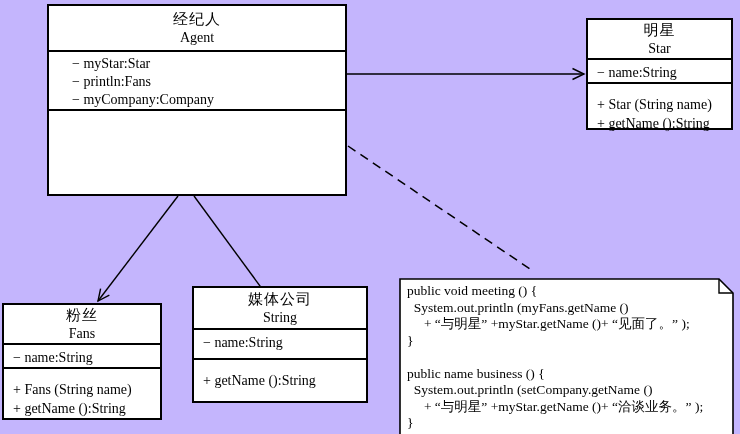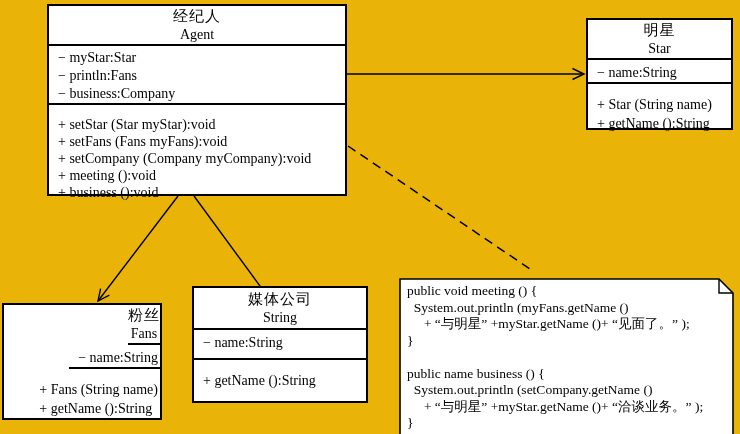--- a/index.html
+++ b/index.html
@@ -5,21 +5,21 @@
   html, body {
     margin: 0;
     padding: 0;
     background: #ffffff;
     font-family: "Liberation Serif", "DejaVu Serif", serif;
   }
   .canvas {
     position: relative;
     width: 740px;
     height: 434px;
-    background: #eab308;
+    background: #c4b5fd;
     overflow: hidden;
   }
   .connectors {
     position: absolute;
     left: 0; top: 0;
     width: 740px; height: 434px;
   }
   .uml-class {
     position: absolute;
     border: 2px solid #000;
@@ -58,29 +58,29 @@
     margin-top: 8px;
   }
   .member {
     font-size: 14px;
     white-space: pre;
   }
   
   .box-agent   { left: 47px;  top: 4px;   width: 300px; height: 192px; }
   .box-agent .c-title   { height: 46px; }
   .box-agent .c-attrs   { height: 59px; }
-  .box-agent .c-attrs .member   { line-height: 18px; }
+  .box-agent .c-attrs .member   { line-height: 18px; margin-left: 14px; }
   .box-agent .c-methods .member { line-height: 17px; }
 
   .box-star    { left: 586px; top: 18px;   width: 147px; height: 112px; }
   .box-star .c-title    { height: 41px; }
   .box-star .c-attrs    { height: 28px; }
   .box-star .member     { line-height: 19px; }
 
-  .box-fans    { left: 2px;   top: 303px; width: 160px; height: 117px; align-items: flex-end; }
+  .box-fans    { left: 2px;   top: 303px; width: 160px; height: 117px; }
   .box-fans .c-title    { height: 42px; }
   .box-fans .c-attrs    { height: 30px; }
   .box-fans .member     { line-height: 19px; }
 
   .box-company { left: 192px; top: 286px; width: 176px; height: 117px; }
   .box-company .c-title    { height: 42px; }
   .box-company .c-attrs    { height: 30px; }
   .box-company .member     { line-height: 19px; }
 
   
@@ -125,28 +125,21 @@
   </svg>
 
   <div class="uml-class box-agent">
     <div class="c-title">
       <div class="cn">经纪人</div>
       <div class="en">Agent</div>
     </div>
     <div class="c-attrs">
       <div class="member">− myStar:Star</div>
       <div class="member">− println:Fans</div>
-      <div class="member">− business:Company</div>
-    </div>
-    <div class="c-methods">
-      <div class="member">+ setStar (Star myStar):void</div>
-      <div class="member">+ setFans (Fans myFans):void</div>
-      <div class="member">+ setCompany (Company myCompany):void</div>
-      <div class="member">+ meeting ():void</div>
-      <div class="member">+ business ():void</div>
+      <div class="member">− myCompany:Company</div>
     </div>
   </div>
 
   <div class="uml-class box-star">
     <div class="c-title">
       <div class="cn">明星</div>
       <div class="en">Star</div>
     </div>
     <div class="c-attrs">
       <div class="member">− name:String</div>

